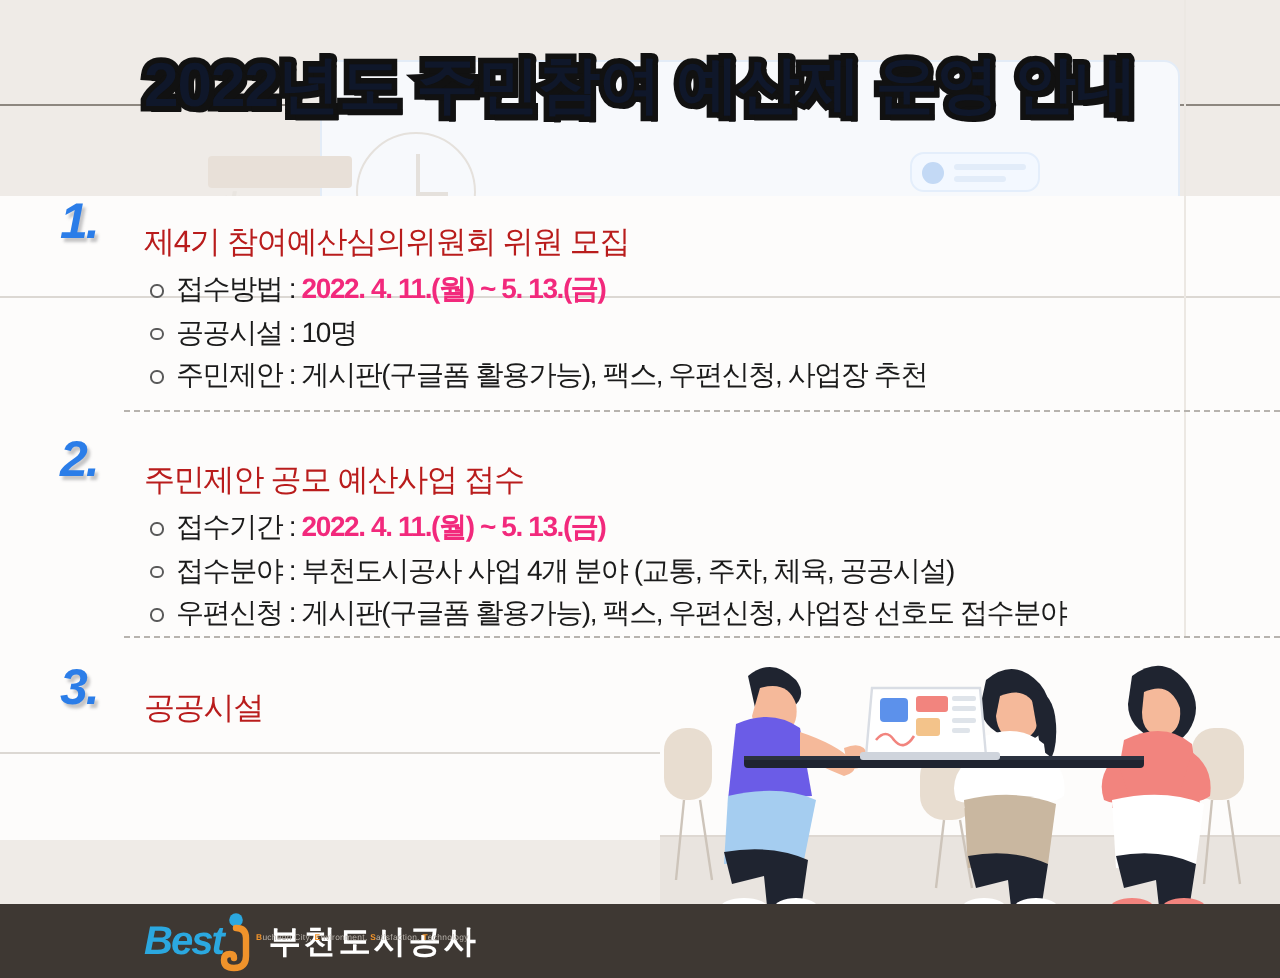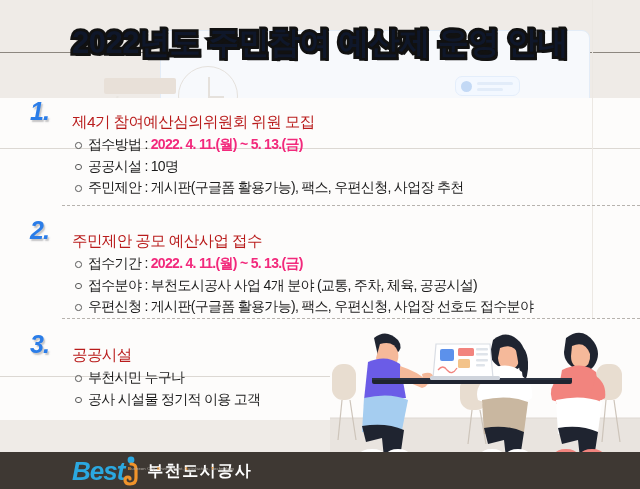--- a/index.html
+++ b/index.html
@@ -120,21 +120,21 @@
     background:#3e3833; z-index:9;
   }
   .footer-above {
     position:absolute; left:0; top:420px; width:640px; height:32px;
     background:#fdfcfb; z-index:4;
   }
   .logo-wrap {
     position:absolute; left:72px; top:453px; height:36px; display:flex; align-items:center; z-index:12;
   }
   .logo-best {
-    font-size:26px; font-style:italic; font-weight:700; color:#2ba8e0;
+    font-size:20px; font-style:italic; font-weight:700; color:#2ba8e0;
     letter-spacing:-1px; line-height:1;
   }
   .logo-t-fig { position:relative; width:16px; height:30px; margin-left:-2px; }
   .logo-ko {
     margin-left:9px; font-size:16px; font-weight:700; color:#ffffff; letter-spacing:1.5px;
   }
   .logo-tag {
     position:absolute; left:128px; top:466px; font-size:4.2px; color:#b6b0a9;
     letter-spacing:0.15px; z-index:13; white-space:nowrap;
   }
@@ -294,28 +294,20 @@
           </li>
         </ul>
       </div>
       <div class="sec-divider" style="top:113px;"></div>
     </div>
 
     <div class="section" style="padding-top:10px;">
       <div class="num" style="top:12px;">3.</div>
       <div class="sec-body" style="padding-top:5px;">
         <div class="sec-head">공공시설</div>
-        <ul class="bullets">
-          <li>
-            <span>부천시민 누구나</span>
-          </li>
-          <li>
-            <span>공사 시설물 정기적 이용 고객</span>
-          </li>
-        </ul>
       </div>
     </div>
   </div>
 
   <div class="footer"></div>
 
   <div class="logo-wrap">
     <span class="logo-best">Best</span>
     <svg class="logo-t-fig" viewBox="0 0 16 30" xmlns="http://www.w3.org/2000/svg">
       <circle cx="9" cy="4" r="3.4" fill="#2ba8e0"></circle>

